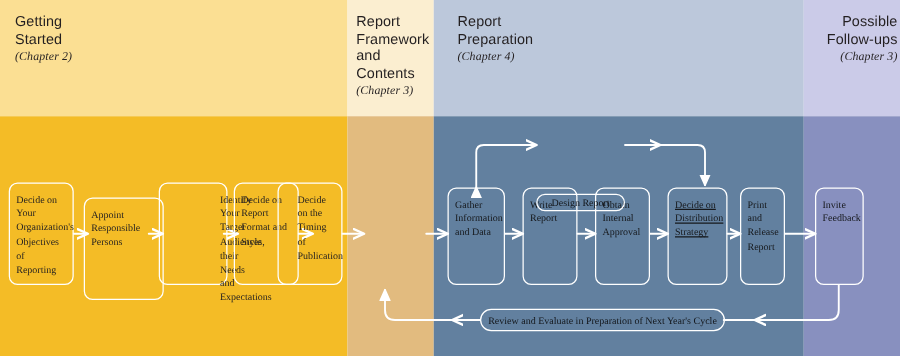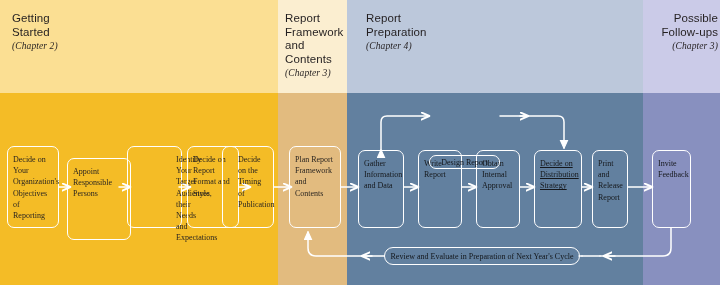--- a/index.html
+++ b/index.html
@@ -210,23 +210,20 @@
   </div>
   <div class="pbox lightbg" style="left:127px;top:146px; width:52px; height:82px;padding-left:48px;">
     <span>Identify Your Target Audiences, their Needs and Expectations</span>
   </div>
   <div class="pbox lightbg" style="left:187px;top:146px; width:52px; height:82px;">
     <span>Decide on Report Format and Style</span>
   </div>
   <div class="pbox lightbg" style="left:222px;top:146px; width:52px; height:82px; left:222px;padding-left:15px;">
     <span>Decide on the Timing of Publication</span>
   </div>
-  <div class="pbox lightbg" style="left:289px;top:146px; width:52px; height:82px;">
-    <span>Plan Report Framework and Contents</span>
-  </div>
 
   <div class="pbox darkbg" style="left:358px;top:150px; width:46px; height:78px;">
     <span>Gather Information and Data</span>
   </div>
   <div class="pbox darkbg" style="left:418px;top:150px; width:44px; height:78px;">
     <span>Write Report</span>
   </div>
   <div class="pbox darkbg" style="left:476px;top:150px; width:44px; height:78px;">
     <span>Obtain Internal Approval</span>
   </div>

